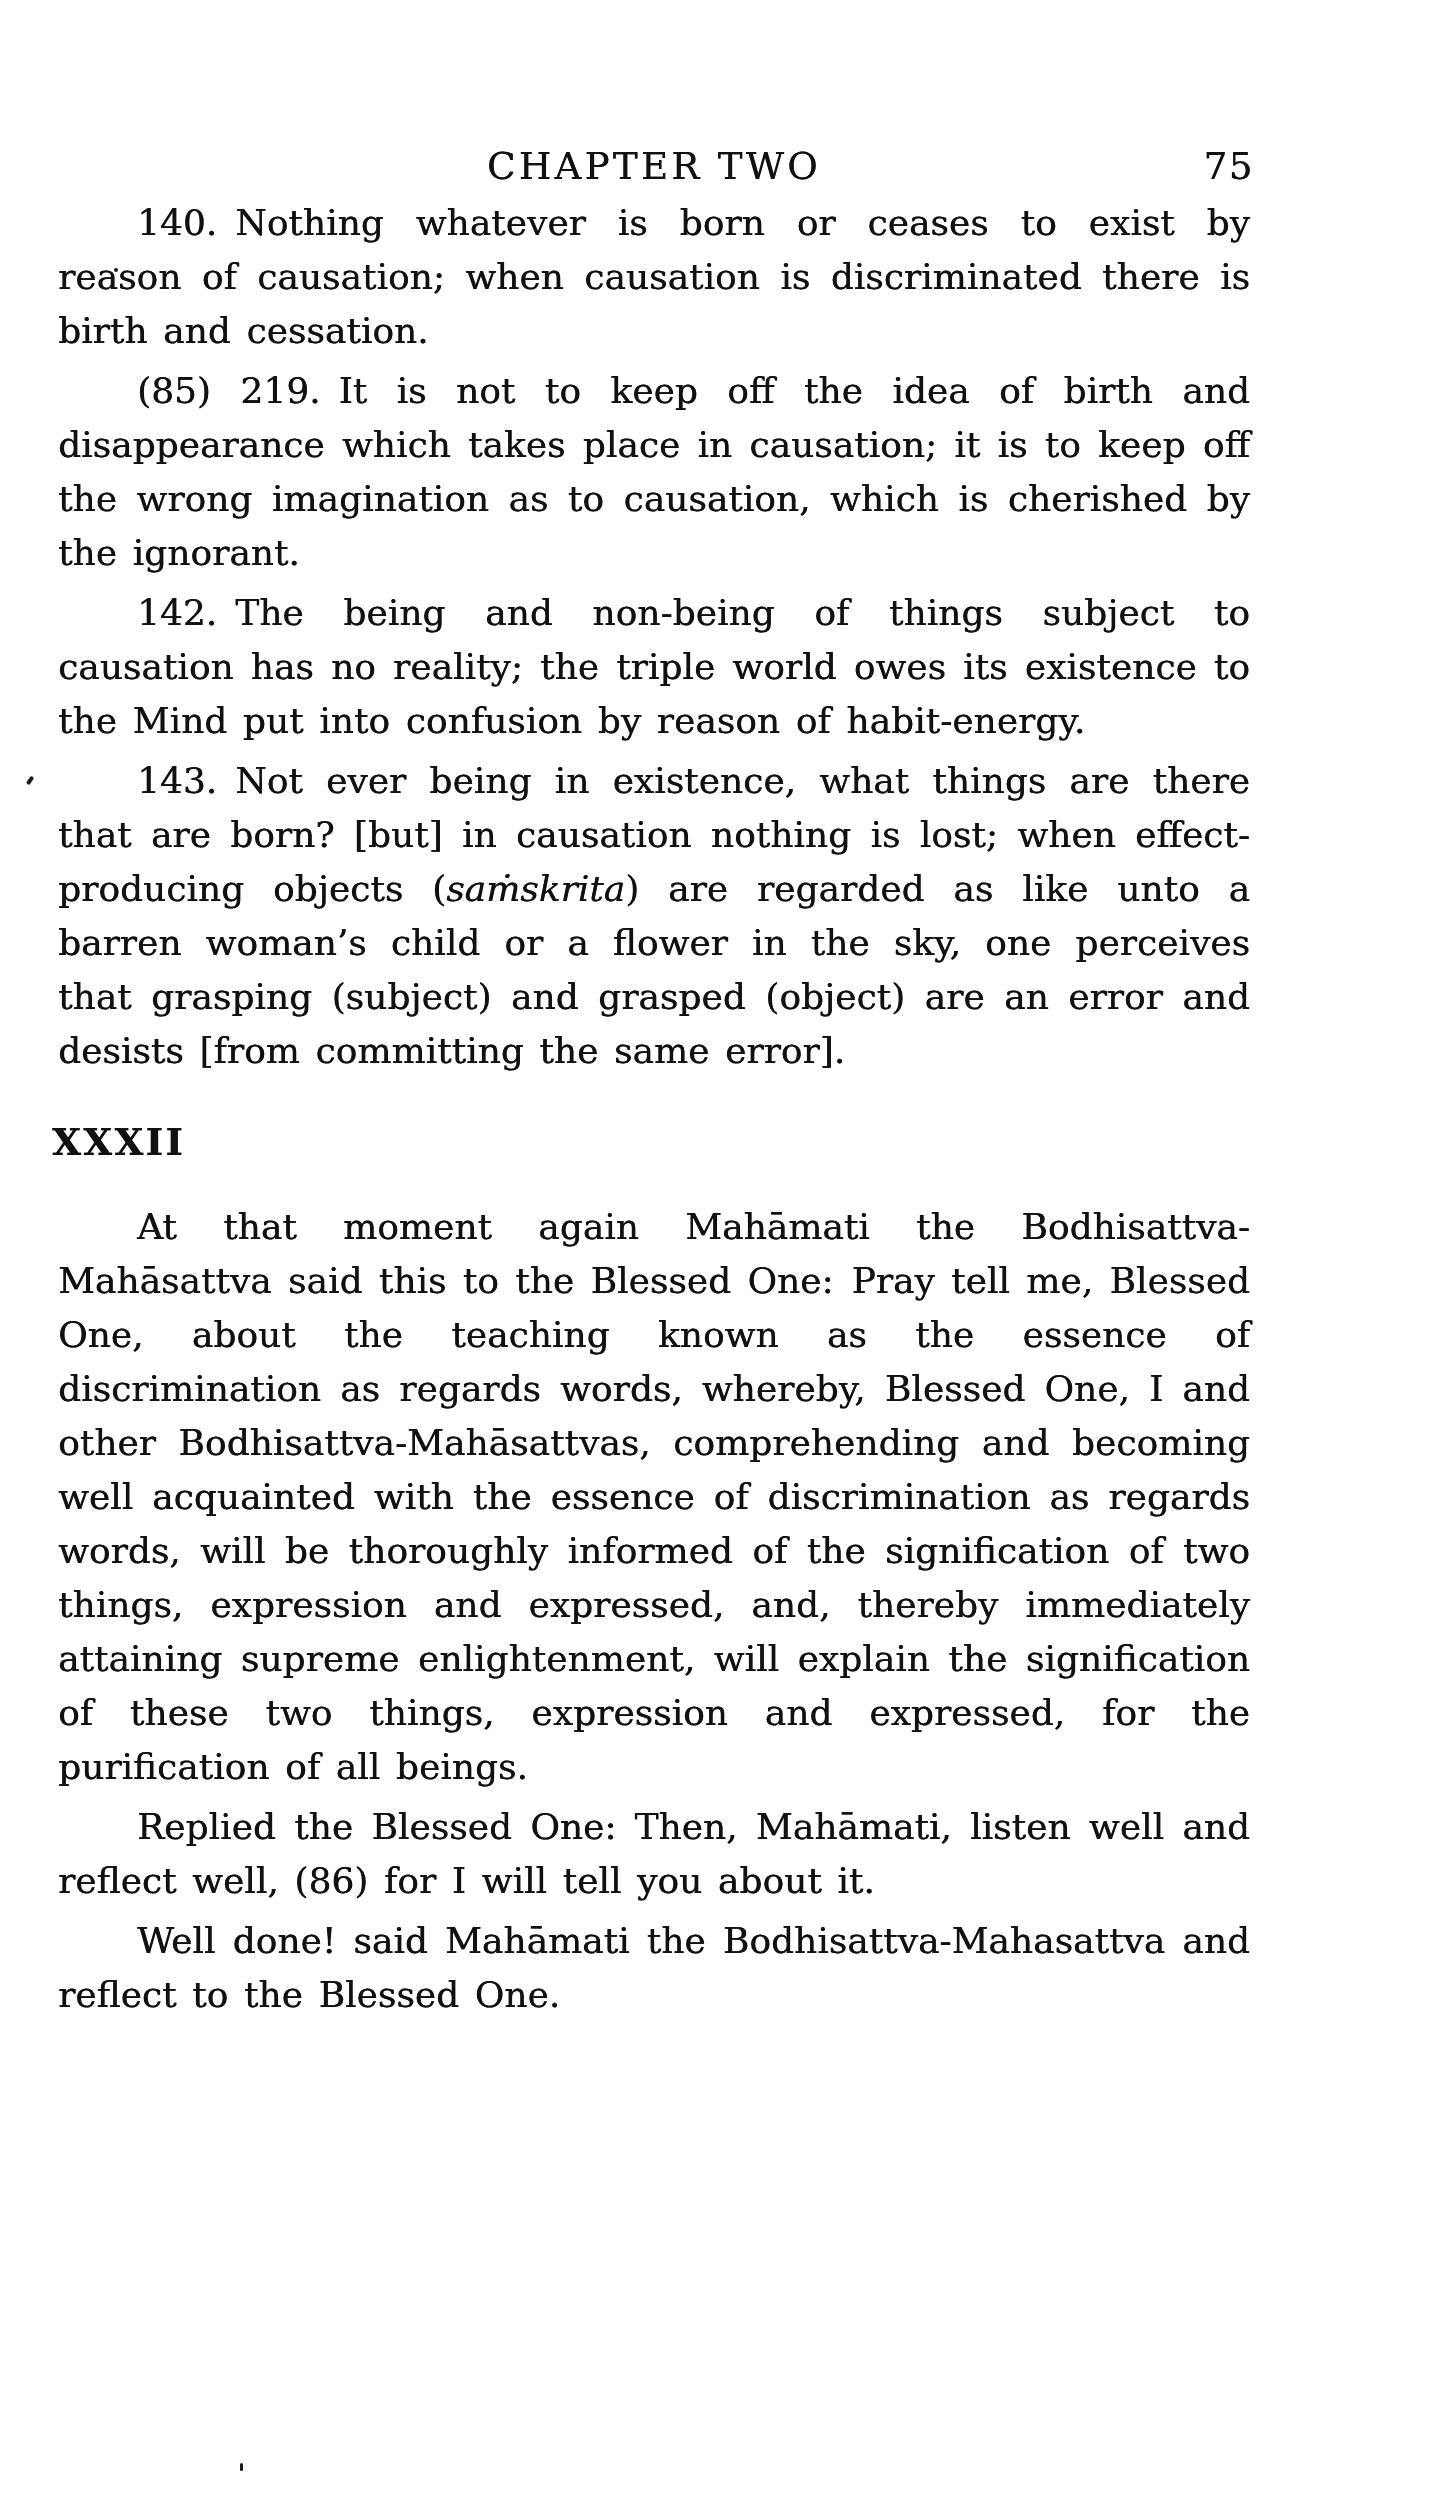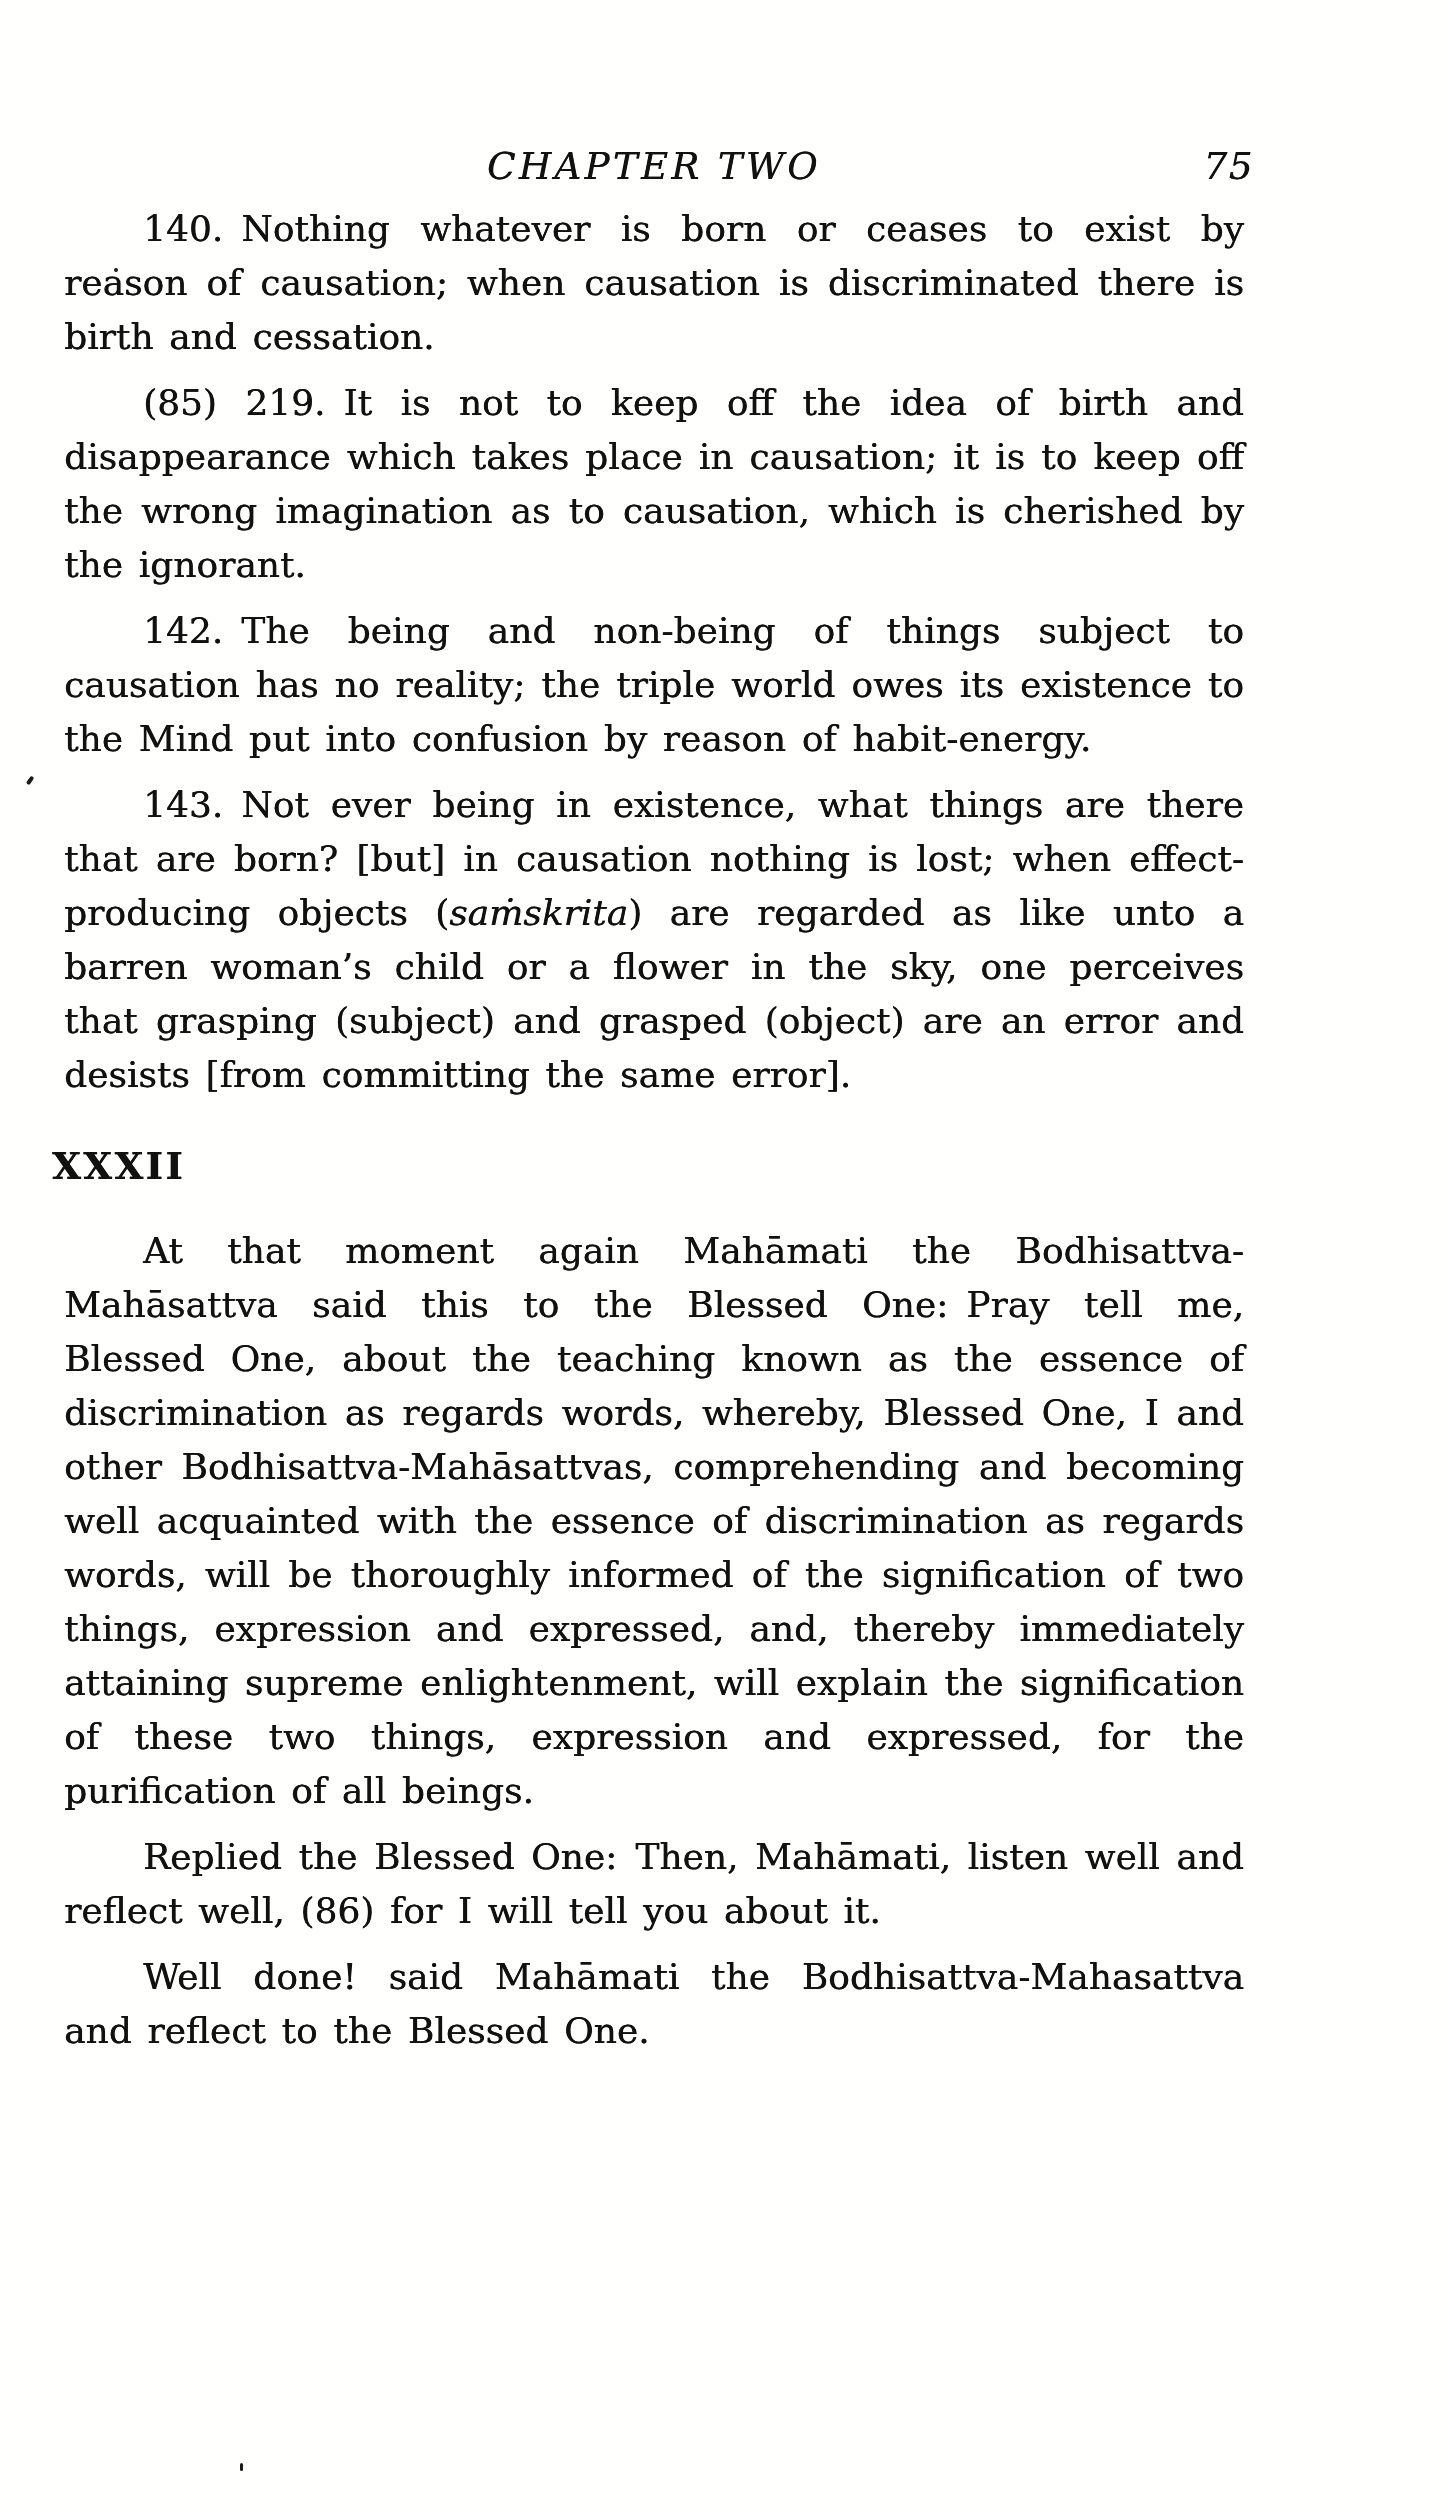--- a/index.html
+++ b/index.html
@@ -17,36 +17,35 @@
     left: 52px;
     top: 145px;
     width: 1204px;
     height: 44px;
     line-height: 44px;
     font-size: 37px;
     letter-spacing: 3.4px;
     text-align: center;
     font-weight: 500;
     text-shadow: 0.4px 0 0 currentColor;
-    font-style: italic;
   }
   .page-number {
     position: absolute;
     right: 2px;
     top: 0;
     letter-spacing: 1.7px;
   }
   .text-block {
     position: absolute;
     left: 52px;
     top: 190px;
     width: 1204px;
   }
   .text-block p {
-    margin: 12px;
+    margin: 6px;
     font-size: 36px;
     line-height: 54px;
     text-align: justify;
     text-indent: 79px;
     word-spacing: 4.2px;
     hyphens: none;
     text-shadow: 0.4px 0 0 currentColor;
   }
   .section-heading {
     margin: 39px 0 32px 0;

